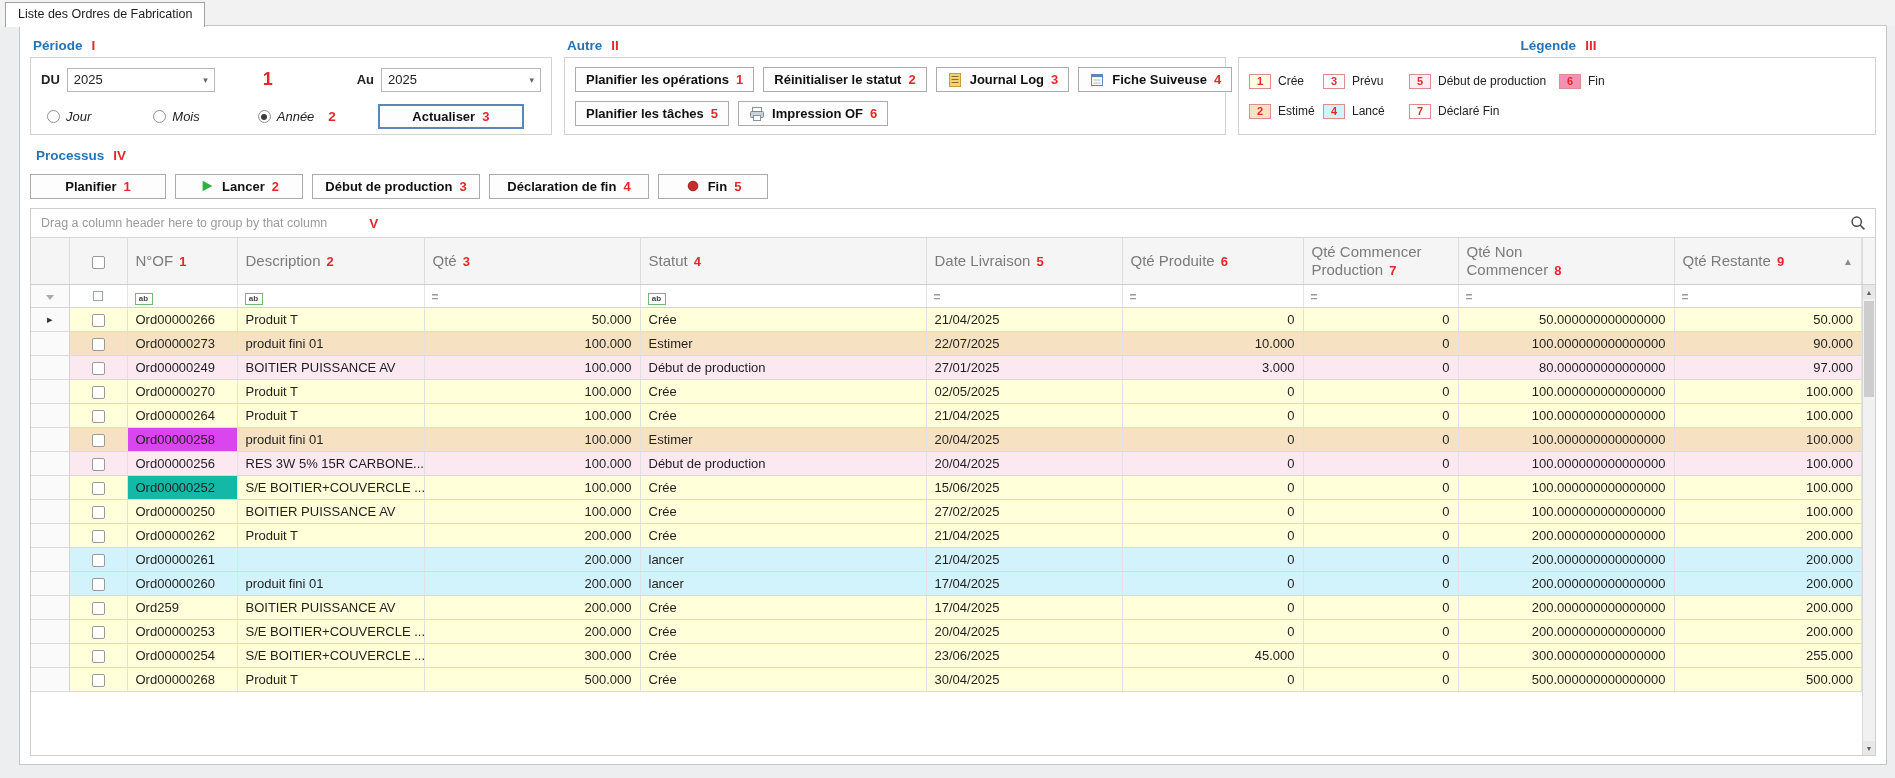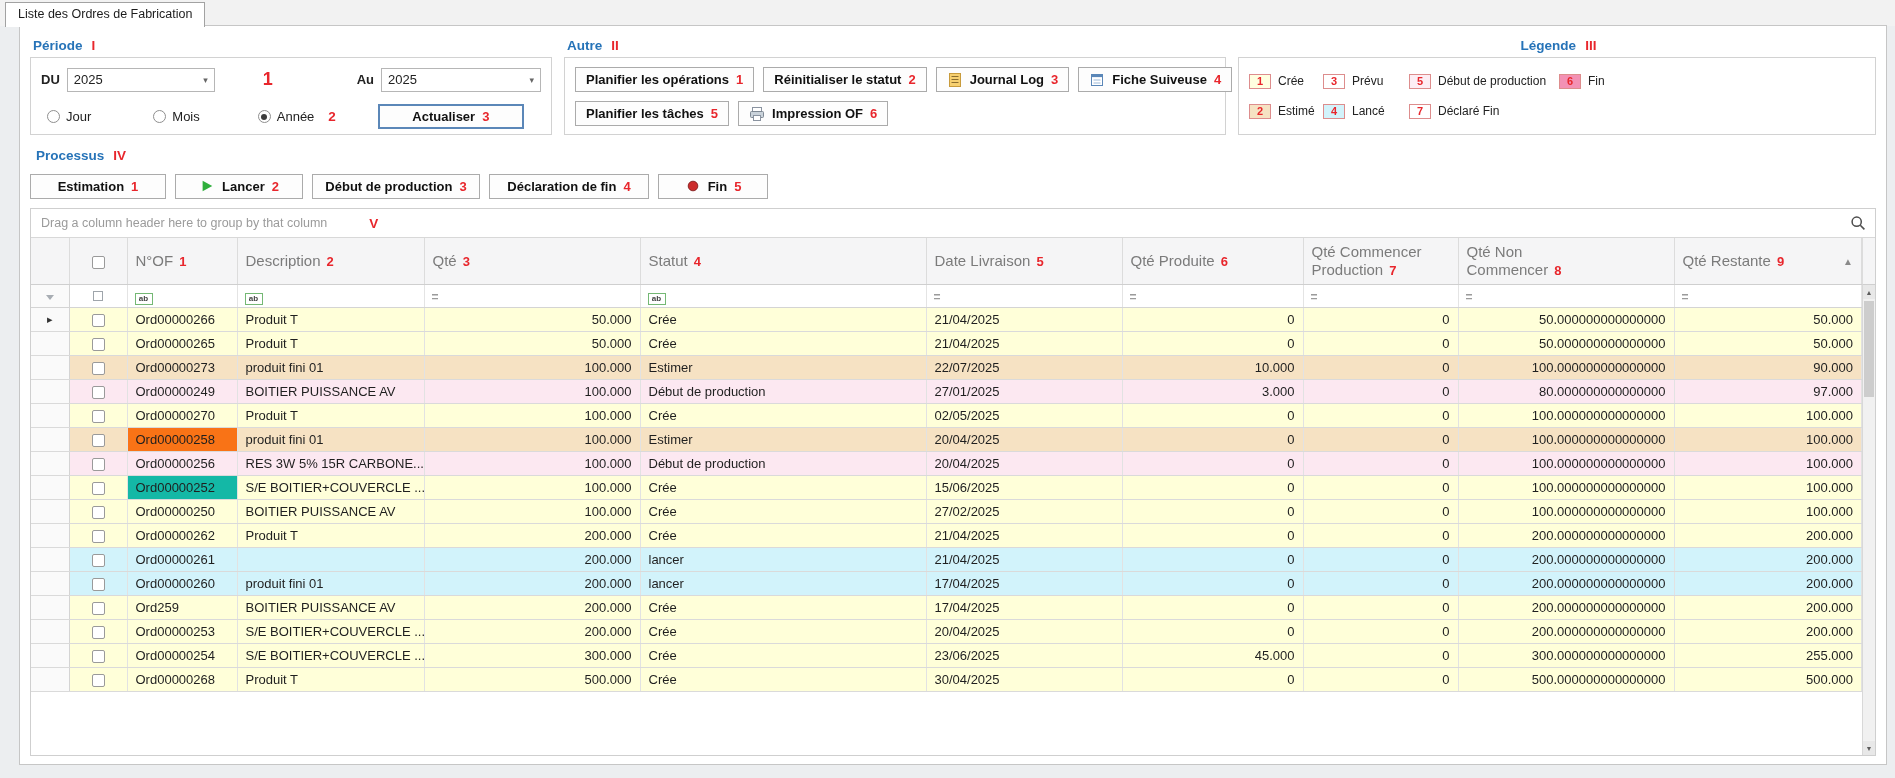--- a/index.html
+++ b/index.html
@@ -37,21 +37,21 @@
   .combo{
     display:inline-flex;align-items:center;justify-content:space-between;
     width:148px;height:24px;box-sizing:border-box;border:1px solid #b6b6b6;
     background:#fff;padding:0 6px;font-size:13px;color:#222;
   }
   .combo-au{width:160px;}
   .combo-arrow{color:#666;font-size:9px;margin-left:6px;}
   .p-row1 .ann-big{margin-left:48px;}
   .au-group{margin-left:auto;display:flex;align-items:center;}
   .p-row2{display:flex;align-items:center;margin-top:12px;height:25px;}
-  .radio{display:inline-flex;align-items:center;gap:6px;font-size:13px;color:#222;cursor:default;}
+  .radio{display:inline-flex;align-items:center;gap:6px;font-size:13px;color:#222;cursor:default;font-style:italic;}
   .rdot{width:13px;height:13px;border:1px solid #8f8f8f;border-radius:50%;background:#fff;display:inline-block;position:relative;box-sizing:border-box;}
   .radio.sel .rdot::after{content:"";position:absolute;left:2.5px;top:2.5px;width:6px;height:6px;border-radius:50%;background:#3c3c3c;}
   .r-jour{margin-left:6px;}
   .r-mois{margin-left:62px;}
   .r-annee{margin-left:58px;}
   .p-row2 .ann-2{margin-left:14px;}
   .btn{
     display:inline-flex;align-items:center;justify-content:center;gap:7px;
     height:25px;box-sizing:border-box;padding:0 10px;background:#fdfdfd;
     border:1px solid #ababab;font-size:13px;font-weight:bold;color:#111;white-space:nowrap;
@@ -280,21 +280,21 @@
         </div>
       </div>
     </div>
   </div>
 
   <div class="sec-title proc-title">
     <span>Processus</span><span class="ann">IV</span>
   </div>
   <div class="proc-row">
     <button class="btn pbtn pbtn-1">
-      <span>Estimation</span>
+      <span>Planifier</span>
         <span class="ann">1</span>
     </button>
     <button class="btn pbtn pbtn-2">
       <span class="icon16">
         <svg width="14" height="14" viewBox="0 0 16 16">
             <polygon points="3,2 14,8 3,14" fill="#2faf3c"></polygon>
           </svg>
       </span>
       <span>Lancer</span>
         <span class="ann">2</span>
@@ -389,33 +389,20 @@
               <td class="r" style="background: rgb(255, 255, 217);">50.000</td>
               <td style="background: rgb(255, 255, 217);">Crée</td>
               <td style="background: rgb(255, 255, 217);">21/04/2025</td>
               <td class="r" style="background: rgb(255, 255, 217);">0</td>
               <td class="r" style="background: rgb(255, 255, 217);">0</td>
               <td class="r" style="background: rgb(255, 255, 217);">50.000000000000000</td>
               <td class="r" style="background: rgb(255, 255, 217);">50.000</td>
             </tr>
             <tr>
               <td class="c-ind"></td>
-              <td class="c-chk" style="background: rgb(255, 255, 217);"><span class="cb"></span></td>
-              <td style="background: rgb(255, 255, 217);">Ord00000265</td>
-              <td style="background: rgb(255, 255, 217);">Produit T</td>
-              <td class="r" style="background: rgb(255, 255, 217);">50.000</td>
-              <td style="background: rgb(255, 255, 217);">Crée</td>
-              <td style="background: rgb(255, 255, 217);">21/04/2025</td>
-              <td class="r" style="background: rgb(255, 255, 217);">0</td>
-              <td class="r" style="background: rgb(255, 255, 217);">0</td>
-              <td class="r" style="background: rgb(255, 255, 217);">50.000000000000000</td>
-              <td class="r" style="background: rgb(255, 255, 217);">50.000</td>
-            </tr>
-            <tr>
-              <td class="c-ind"></td>
               <td class="c-chk" style="background: rgb(246, 226, 195);"><span class="cb"></span></td>
               <td style="background: rgb(246, 226, 195);">Ord00000273</td>
               <td style="background: rgb(246, 226, 195);">produit fini 01</td>
               <td class="r" style="background: rgb(246, 226, 195);">100.000</td>
               <td style="background: rgb(246, 226, 195);">Estimer</td>
               <td style="background: rgb(246, 226, 195);">22/07/2025</td>
               <td class="r" style="background: rgb(246, 226, 195);">10.000</td>
               <td class="r" style="background: rgb(246, 226, 195);">0</td>
               <td class="r" style="background: rgb(246, 226, 195);">100.000000000000000</td>
               <td class="r" style="background: rgb(246, 226, 195);">90.000</td>
@@ -441,22 +428,35 @@
               <td class="r" style="background: rgb(255, 255, 217);">100.000</td>
               <td style="background: rgb(255, 255, 217);">Crée</td>
               <td style="background: rgb(255, 255, 217);">02/05/2025</td>
               <td class="r" style="background: rgb(255, 255, 217);">0</td>
               <td class="r" style="background: rgb(255, 255, 217);">0</td>
               <td class="r" style="background: rgb(255, 255, 217);">100.000000000000000</td>
               <td class="r" style="background: rgb(255, 255, 217);">100.000</td>
             </tr>
             <tr>
               <td class="c-ind"></td>
+              <td class="c-chk" style="background: rgb(255, 255, 217);"><span class="cb"></span></td>
+              <td style="background: rgb(255, 255, 217);">Ord00000264</td>
+              <td style="background: rgb(255, 255, 217);">Produit T</td>
+              <td class="r" style="background: rgb(255, 255, 217);">100.000</td>
+              <td style="background: rgb(255, 255, 217);">Crée</td>
+              <td style="background: rgb(255, 255, 217);">21/04/2025</td>
+              <td class="r" style="background: rgb(255, 255, 217);">0</td>
+              <td class="r" style="background: rgb(255, 255, 217);">0</td>
+              <td class="r" style="background: rgb(255, 255, 217);">100.000000000000000</td>
+              <td class="r" style="background: rgb(255, 255, 217);">100.000</td>
+            </tr>
+            <tr>
+              <td class="c-ind"></td>
               <td class="c-chk" style="background: rgb(246, 226, 195);"><span class="cb"></span></td>
-              <td style="background: #f97316;">Ord00000258</td>
+              <td style="background: #d946ef;">Ord00000258</td>
               <td style="background: rgb(246, 226, 195);">produit fini 01</td>
               <td class="r" style="background: rgb(246, 226, 195);">100.000</td>
               <td style="background: rgb(246, 226, 195);">Estimer</td>
               <td style="background: rgb(246, 226, 195);">20/04/2025</td>
               <td class="r" style="background: rgb(246, 226, 195);">0</td>
               <td class="r" style="background: rgb(246, 226, 195);">0</td>
               <td class="r" style="background: rgb(246, 226, 195);">100.000000000000000</td>
               <td class="r" style="background: rgb(246, 226, 195);">100.000</td>
             </tr>
             <tr>

